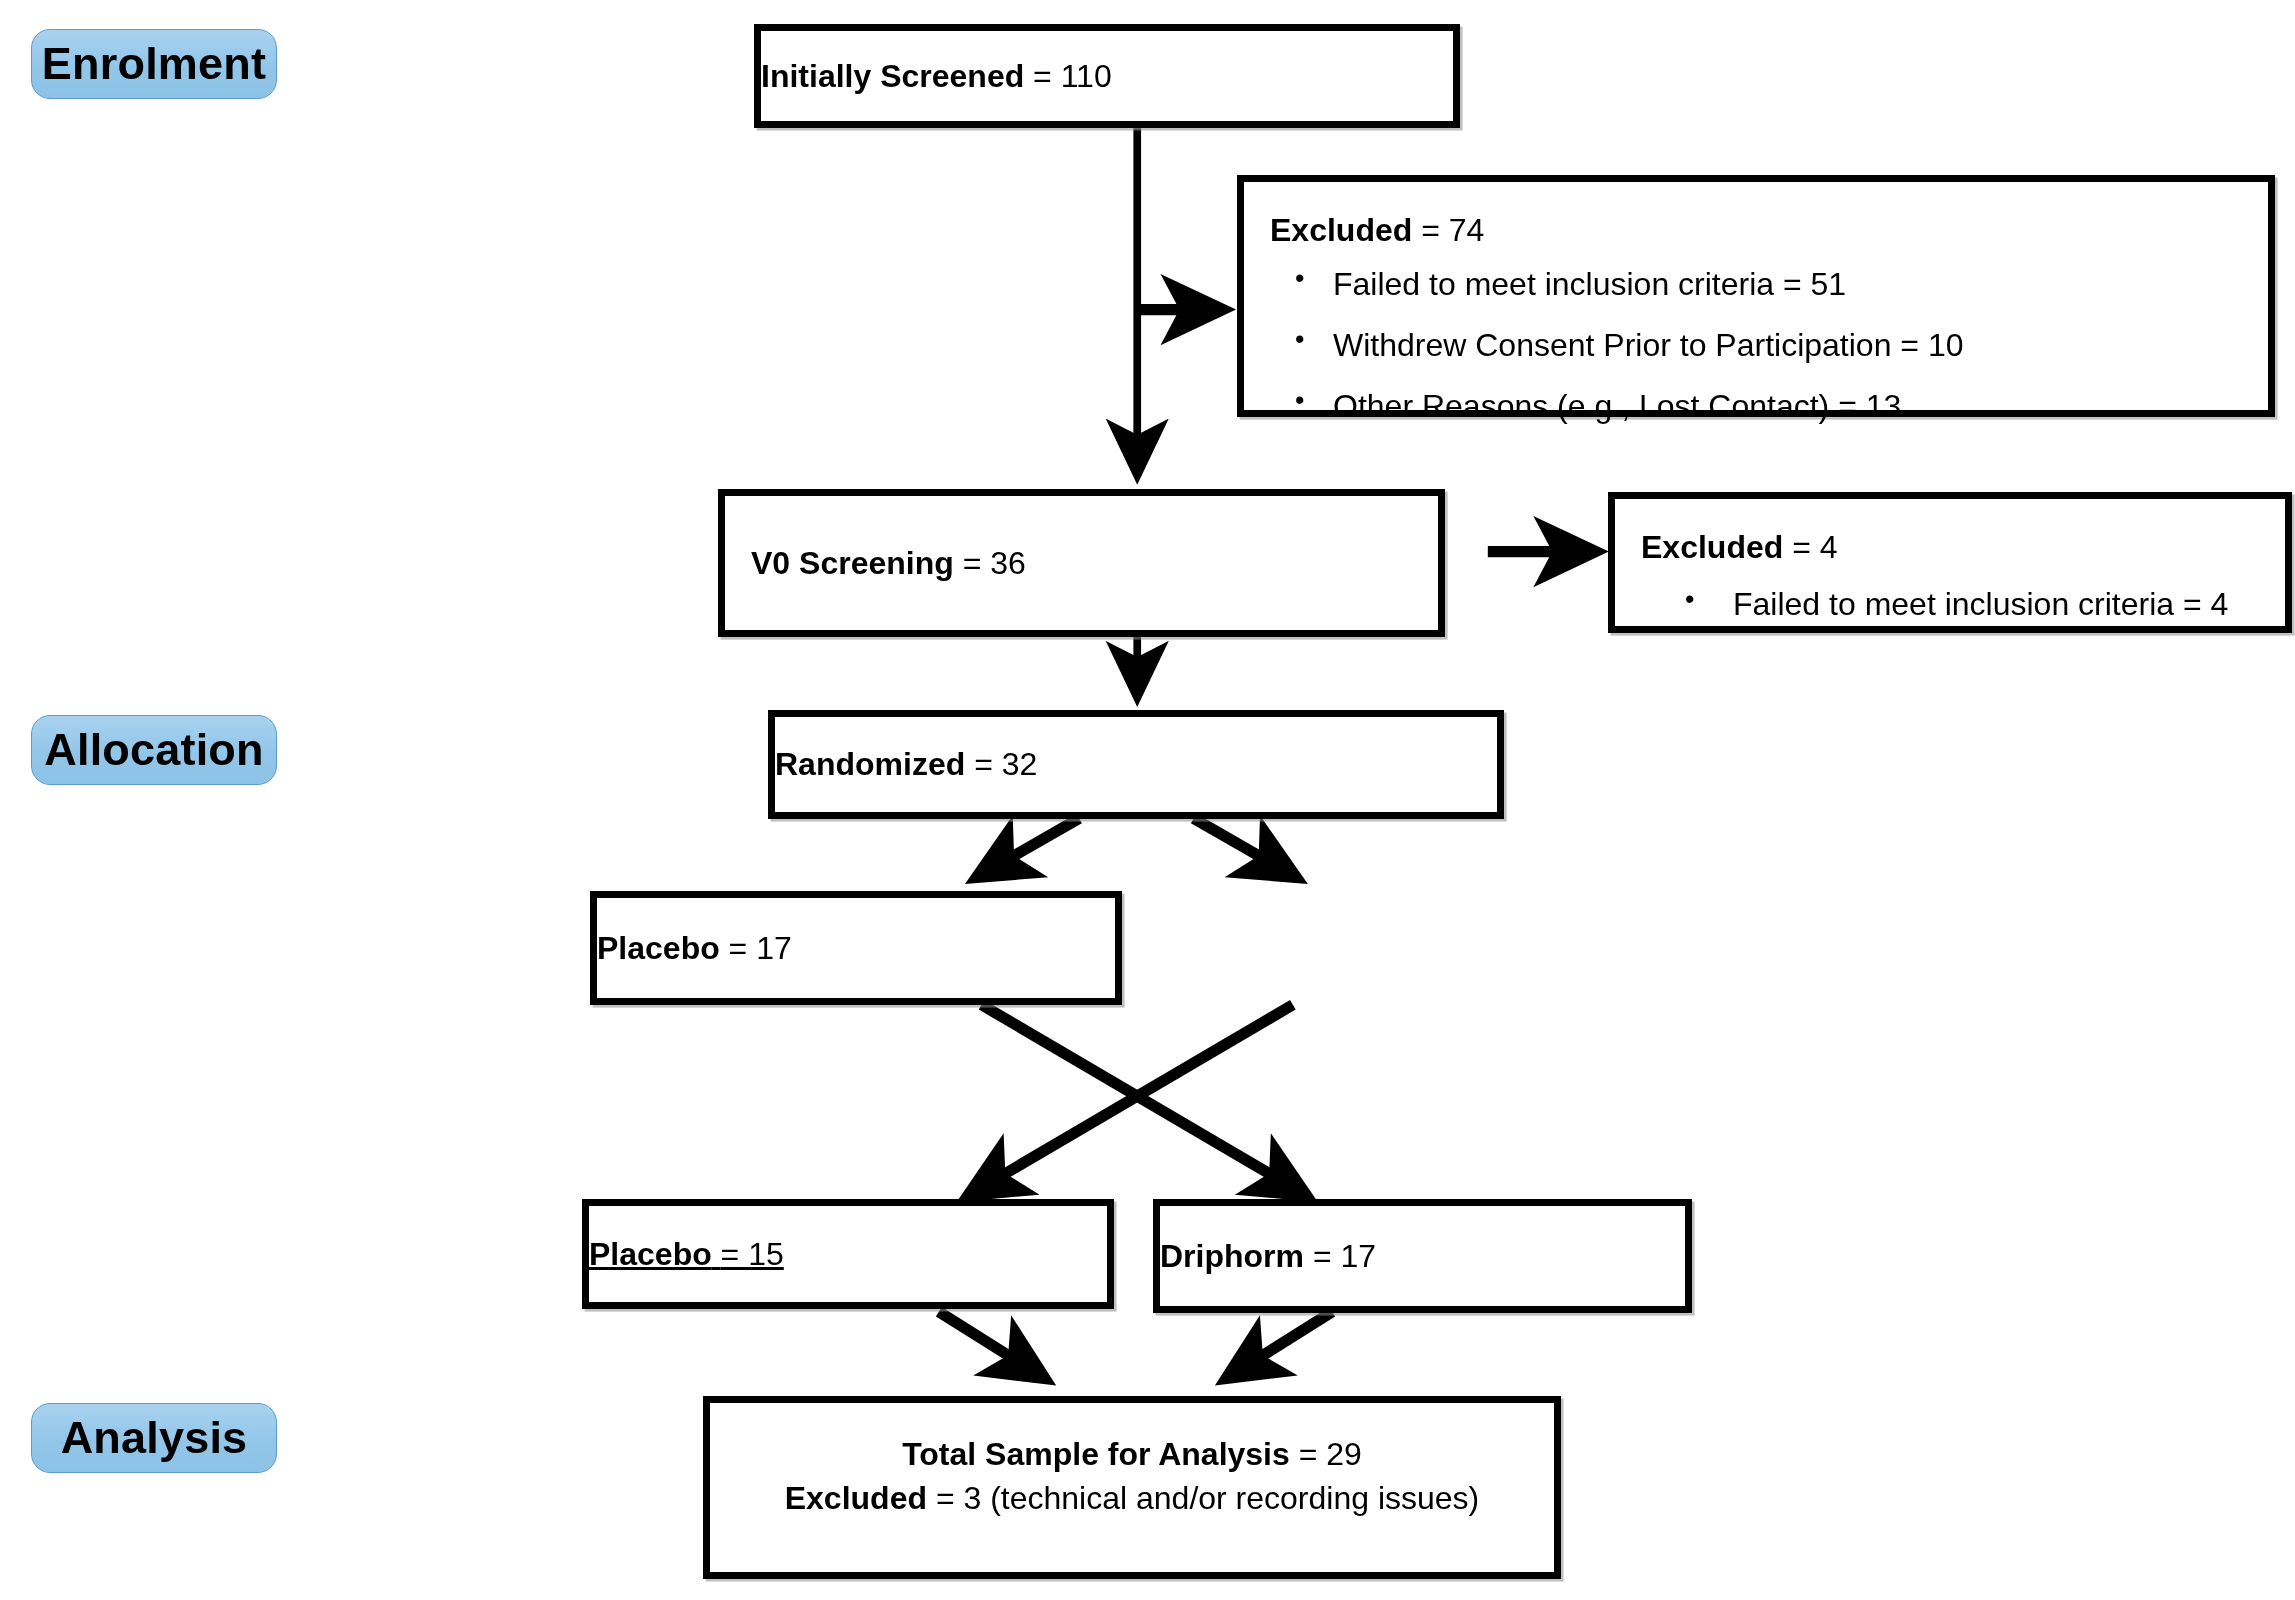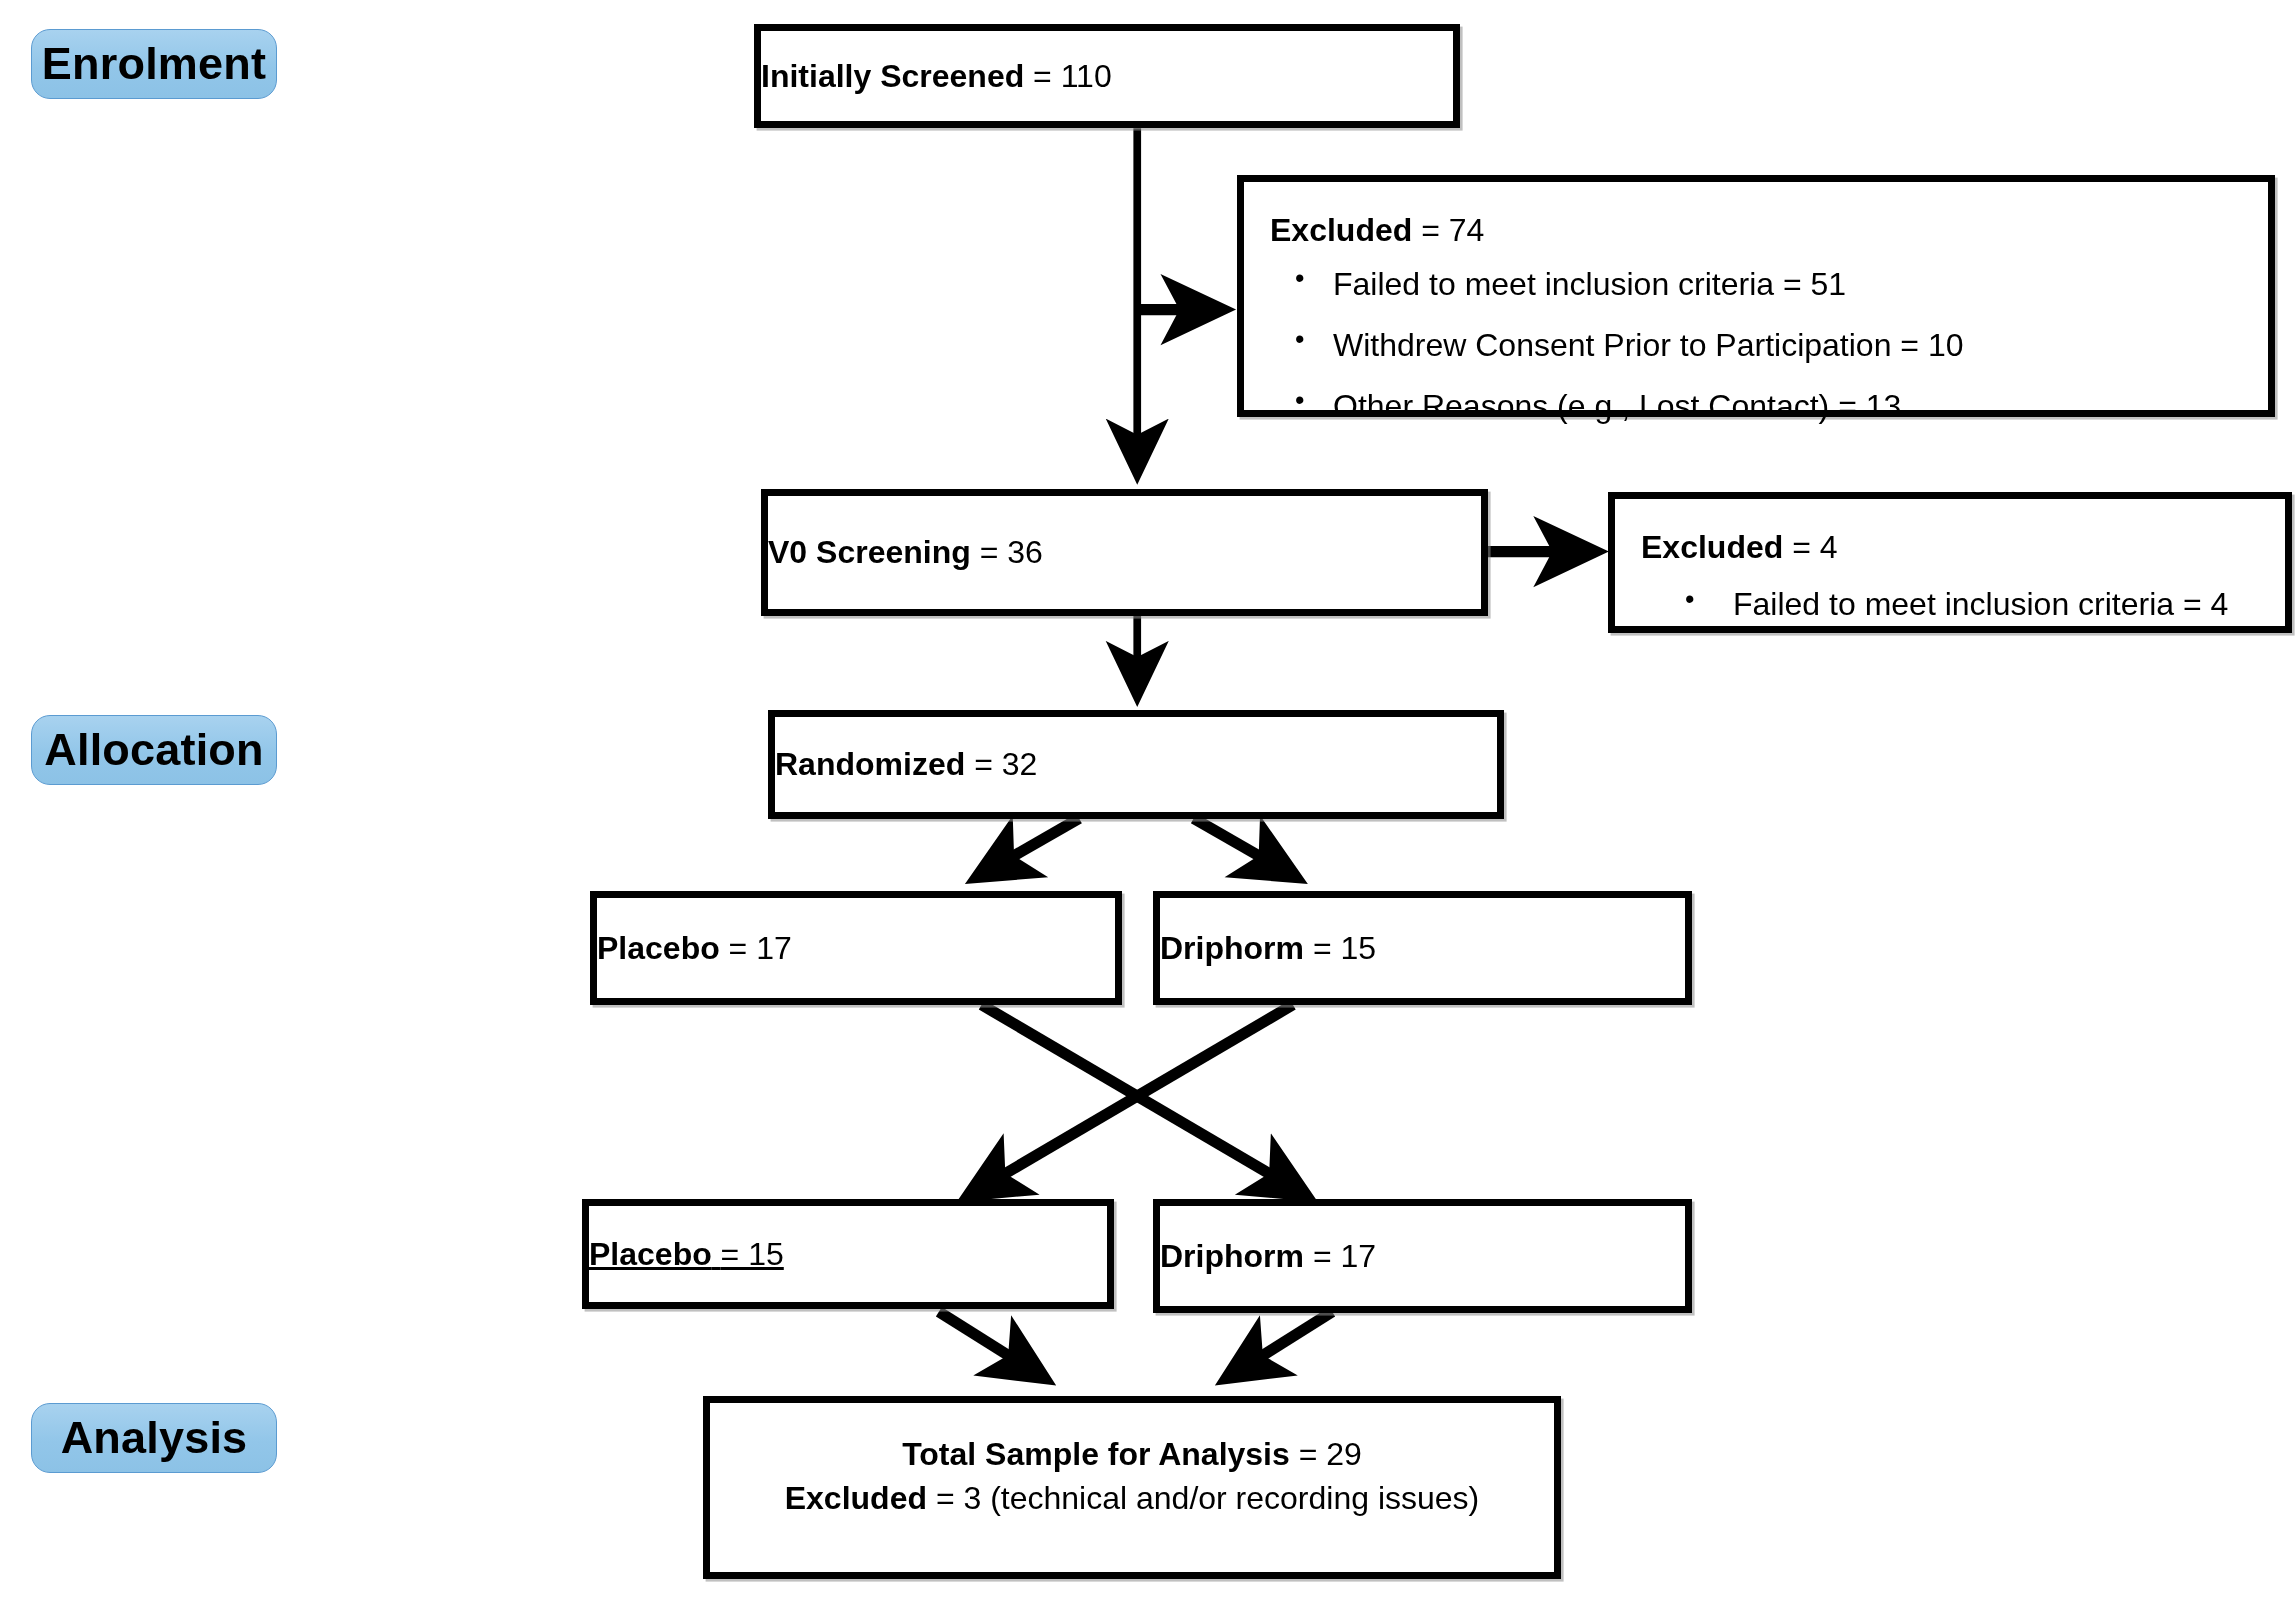--- a/index.html
+++ b/index.html
@@ -166,21 +166,21 @@
         <span class="reg">= 74</span>
       </div>
       <ul class="reasons">
         <li>Failed to meet inclusion criteria = 51</li>
         <li>Withdrew Consent Prior to Participation = 10</li>
         <li>Other Reasons (e.g., Lost Contact) = 13</li>
       </ul>
     </div>
   </div>
 
-  <div class="node center" style="left:761px; top:489px; width:727px; height:127px;">
+  <div class="node center" style="left:718px; top:489px; width:727px; height:148px;padding-left:26px;">
     <div class="inner">
       <div class="line">
         <b>V0 Screening</b>
         <span class="reg">= 36</span>
       </div>
     </div>
   </div>
 
   <div class="node leftalign" style="left:1608px; top:492px; width:684px; height:141px;">
     <div class="inner">
@@ -205,28 +205,20 @@
 
   <div class="node center" style="left:590px; top:891px; width:532px; height:114px;">
     <div class="inner">
       <div class="line">
         <b>Placebo</b>
         <span class="reg">= 17</span>
       </div>
     </div>
   </div>
 
-  <div class="node center" style="left:1153px; top:891px; width:539px; height:114px;">
-    <div class="inner">
-      <div class="line">
-        <b>Driphorm</b>
-        <span class="reg">= 15</span>
-      </div>
-    </div>
-  </div>
 
   <div class="node center" style="left:582px; top:1199px; width:532px; height:110px;text-decoration:underline;">
     <div class="inner">
       <div class="line">
         <b>Placebo</b>
         <span class="reg">= 15</span>
       </div>
     </div>
   </div>
 

